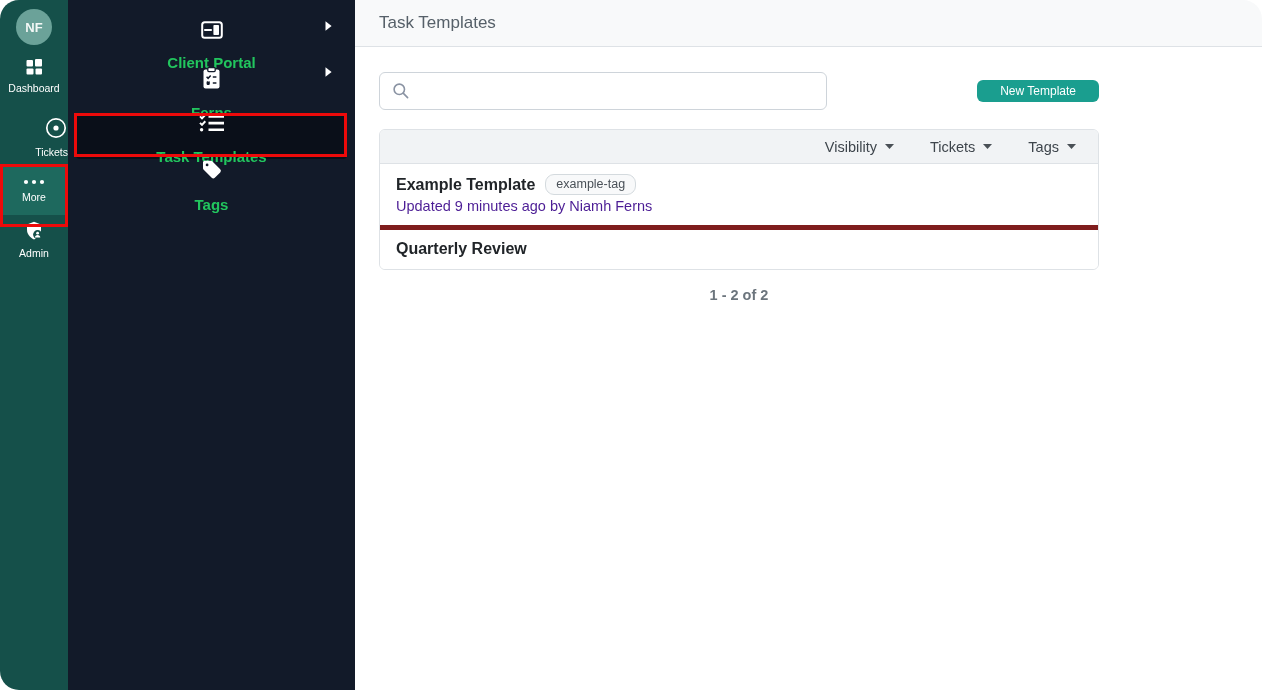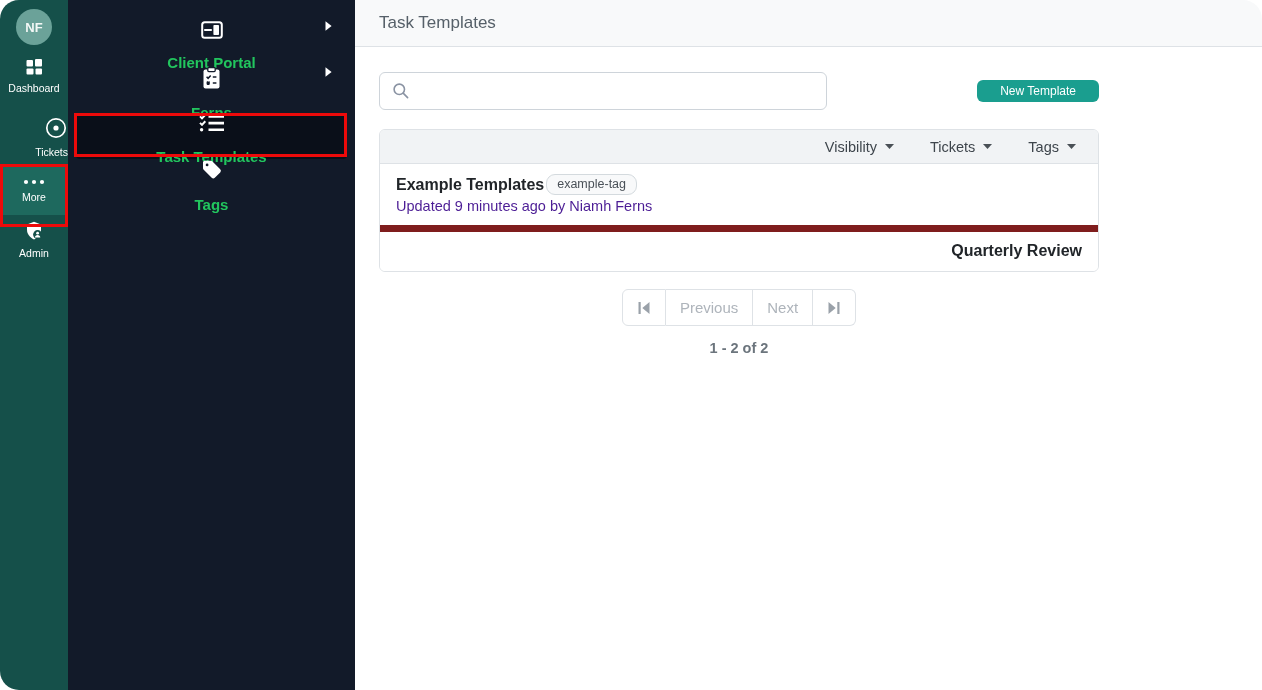--- a/index.html
+++ b/index.html
@@ -64,24 +64,24 @@
 
   
   .tableb { width:720px; margin-top:19px; border:1px solid #dee2e6; border-radius:6px; overflow:hidden; background:#fff; }
   .thead {
     height:34px; background:#f1f3f5; border-bottom:1px solid #dee2e6;
     display:flex; align-items:center; justify-content:flex-end; gap:36px;
     padding-right:22px; font-size:14.5px; color:#3e454c;
   }
   .filter { display:flex; align-items:center; gap:8px; cursor:pointer; }
   .trow { padding:10px 16px 11px; background:#fff; cursor:pointer; }
-  .trow + .trow { border-top:7px solid #7f1d1d;text-align:right; }
+  .trow + .trow { border-top:5px solid #7f1d1d; }
   .row-title { font-size:16px; font-weight:700; color:#212529; }
   .badge {
-    display:inline-block; margin-left:2px; padding:2px 10px 3px;
+    display:inline-block; margin-left:10px; padding:2px 10px 3px;
     border:1px solid #d4dade; border-radius:9px; background:#f8f9fa;
     font-size:12.5px; color:#4a5158; vertical-align:2px;
   }
   .row-sub { margin-top:3px; font-size:14.5px; color:#4c1d95; }
 
   
   .pagwrap { width:720px; margin-top:17px; text-align:center; }
   .btn-group { display:inline-flex; }
   .pg-btn {
     height:37px; background:#fff; border:1px solid #dee2e6; color:#aeb4bb;
@@ -253,49 +253,33 @@
             <span style="display:flex;">
               <svg width="9" height="5" viewBox="0 0 9 5">
                   <path d="M0 0 h9 L4.5 5 Z" fill="#4a5056"></path>
                 </svg>
             </span>
           </span>
         </div>
 
         <div class="trow">
           <div>
-            <span class="row-title">Example Templates</span><span class="badge">example-tag</span>
+            <span class="row-title">Example Template</span><span class="badge">example-tag</span>
           </div>
           <div class="row-sub">Updated 9 minutes ago by Niamh Ferns</div>
         </div>
 
         <div class="trow">
           <div>
             <span class="row-title">Quarterly Review</span>
           </div>
         </div>
       </div>
 
       <div class="pagwrap">
-        <div class="btn-group">
-          <button class="pg-btn">
-            <svg width="14" height="14" viewBox="0 0 14 14" fill="#9aa1a9">
-              <rect x="1.5" y="1" width="2.2" height="12"></rect>
-                <path d="M12.5 1 L5.3 7 L12.5 13 Z"></path>
-            </svg>
-          </button>
-          <button class="pg-btn">Previous</button>
-          <button class="pg-btn">Next</button>
-          <button class="pg-btn">
-            <svg width="14" height="14" viewBox="0 0 14 14" fill="#9aa1a9">
-              <path d="M1.5 1 L8.7 7 L1.5 13 Z"></path>
-                <rect x="10.3" y="1" width="2.2" height="12"></rect>
-            </svg>
-          </button>
-        </div>
         <div class="pg-summary">1 - 2 of 2</div>
       </div>
     </div>
   </main>
 
   <div class="anno" style="left:0; top:164px; width:68px; height:63px;"></div>
   <div class="anno" style="left:74px; top:113px; width:273px; height:44px;"></div>
 
 </div>
 

